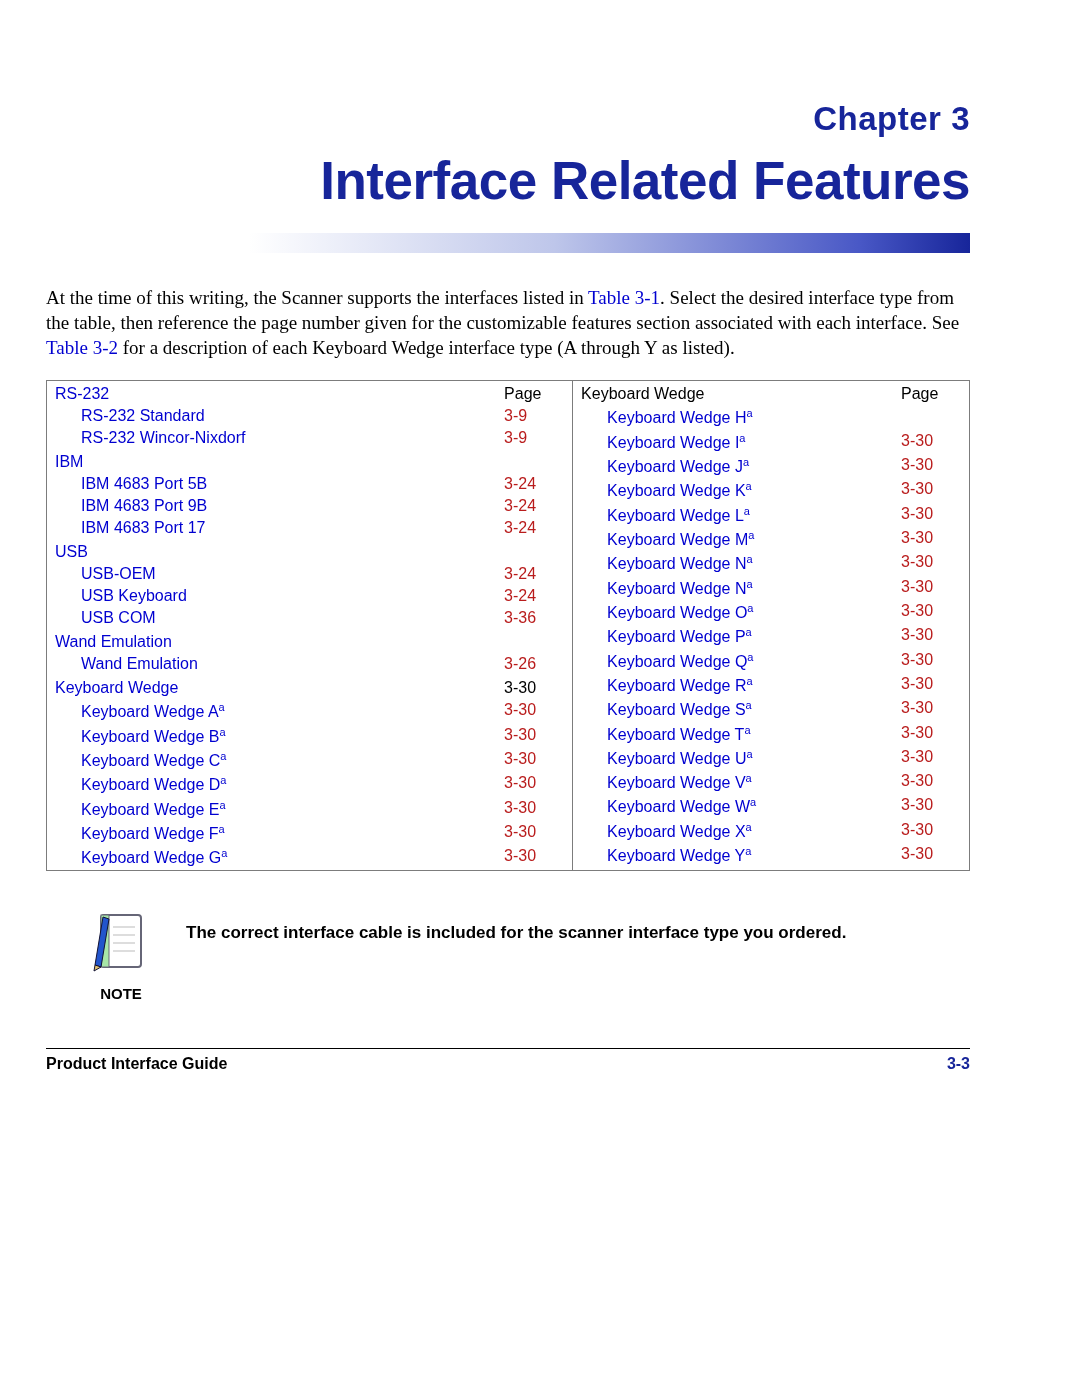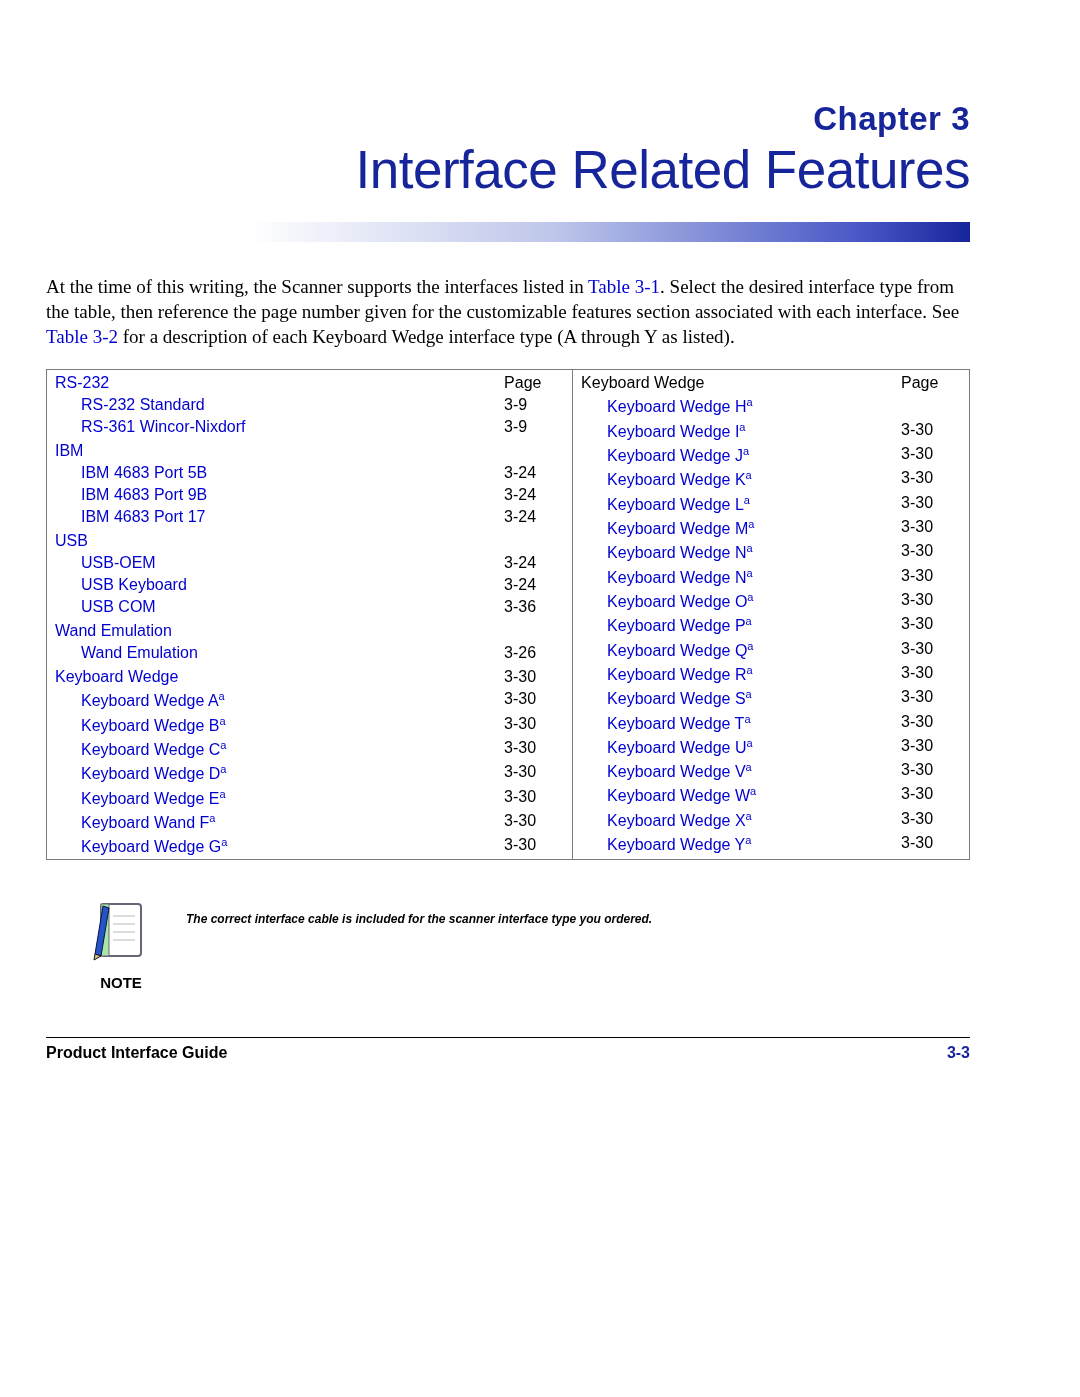--- a/index.html
+++ b/index.html
@@ -23,24 +23,24 @@
   }
   .chapter-line {
     font-family: "Segoe UI", Arial, sans-serif;
     font-weight: 700;
     color: #17259a;
     font-size: 33px;
     letter-spacing: .5px;
   }
   .chapter-title {
     font-family: "Segoe UI", Arial, sans-serif;
-    font-weight: 400;
+    font-weight: 700;
     color: #17259a;
     font-size: 53px;
-    margin-top: 1px;
+    margin-top: 12px;
     letter-spacing: -.5px;
   }
   .gradient-bar {
     margin-top: 22px;
     height: 20px;
     background: linear-gradient(to right, #fff 0%, #fff 22%, #bec6ea 55%, #4958c6 88%, #17259a 100%);
   }
   
   .intro {
     margin-top: 32px;
@@ -66,21 +66,21 @@
     border: 1px solid #7c7c7c;
     vertical-align: top;
   }
   table.interfaces td.left-col { width: 57%; padding: 0; }
   table.interfaces td.right-col{ width: 43%; padding: 0; }
   .inner { display: flex; flex-direction: column; justify-content: center; }
   .row           { display: flex; padding: 2px 8px; }
   .row .c1       { flex: 1 1 auto; }
   .row .c2       { width: 60px; text-align: left; }
   .link          { color: #0000d0; }
-  .pg            { color: #000000; }
+  .pg            { color: #b91c1c; }
   .indent        { padding-left: 26px; }
   .sup           { color: #0000d0; font-size: 11px; vertical-align: super; }
 
   .colhead-row { display: flex; padding: 4px 8px 2px 8px; }
   .colhead-row .c1 { flex: 1 1 auto; color: #0000d0; }
   .colhead-row .c2 { width: 60px; color: #000; }
 
   .footnote {
     font-size: 14px;
     margin-top: 6px;
@@ -101,22 +101,21 @@
     margin-right: 30px;
   }
   .note-label {
     font-weight: 700;
     font-size: 15px;
     margin-top: 4px;
     text-align: center;
   }
   .note-text {
     font-weight: 700;
-    font-style: italic;
-    font-size: 12px;
+    font-size: 17px;
     padding-top: 16px;
   }
 
   
   .footer-rule {
     border-top: 1px solid #000;
     margin-top: 46px;
   }
   .footer {
     display: flex;
@@ -153,21 +152,21 @@
               <div class="inner" id="left-inner">
                 <div class="colhead-row">
                   <div class="c1">RS-232</div>
                   <div class="c2">Page</div>
                 </div>
                 <div class="row">
                   <div class="c1 indent"><span class="link">RS-232 Standard</span></div>
                   <div class="c2 pg">3-9</div>
                 </div>
                 <div class="row">
-                  <div class="c1 indent"><span class="link">RS-361 Wincor-Nixdorf</span></div>
+                  <div class="c1 indent"><span class="link">RS-232 Wincor-Nixdorf</span></div>
                   <div class="c2 pg">3-9</div>
                 </div>
                 <div class="colhead-row">
                   <div class="c1">IBM</div>
                   <div class="c2"></div>
                 </div>
                 <div class="row">
                   <div class="c1 indent"><span class="link">IBM 4683 Port 5B</span></div>
                   <div class="c2 pg">3-24</div>
                 </div>
@@ -221,21 +220,21 @@
                 </div>
                 <div class="row">
                   <div class="c1 indent"><span class="link">Keyboard Wedge D</span><span class="sup">a</span></div>
                   <div class="c2 pg">3-30</div>
                 </div>
                 <div class="row">
                   <div class="c1 indent"><span class="link">Keyboard Wedge E</span><span class="sup">a</span></div>
                   <div class="c2 pg">3-30</div>
                 </div>
                 <div class="row">
-                  <div class="c1 indent"><span class="link">Keyboard Wand F</span><span class="sup">a</span></div>
+                  <div class="c1 indent"><span class="link">Keyboard Wedge F</span><span class="sup">a</span></div>
                   <div class="c2 pg">3-30</div>
                 </div>
                 <div class="row">
                   <div class="c1 indent"><span class="link">Keyboard Wedge G</span><span class="sup">a</span></div>
                   <div class="c2 pg">3-30</div>
                 </div>
               </div>
             </td>
         <td class="right-col">
               <div class="inner" id="right-inner">

